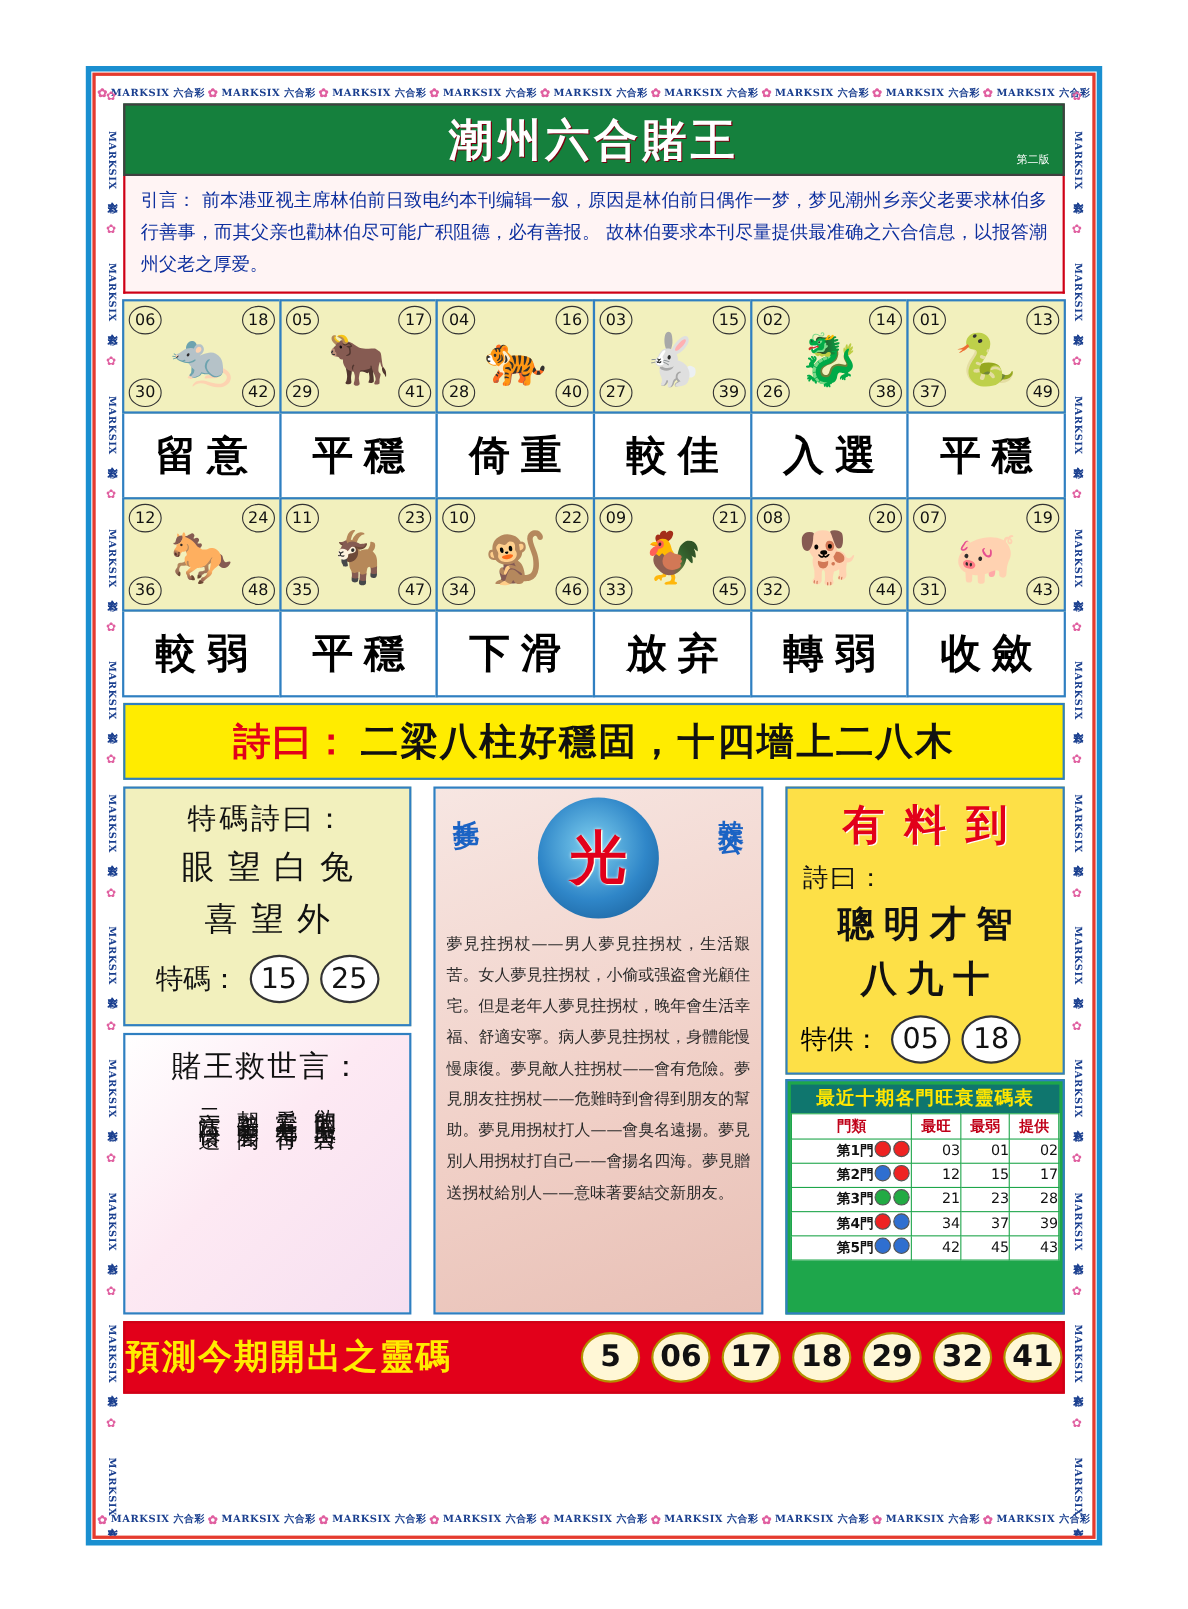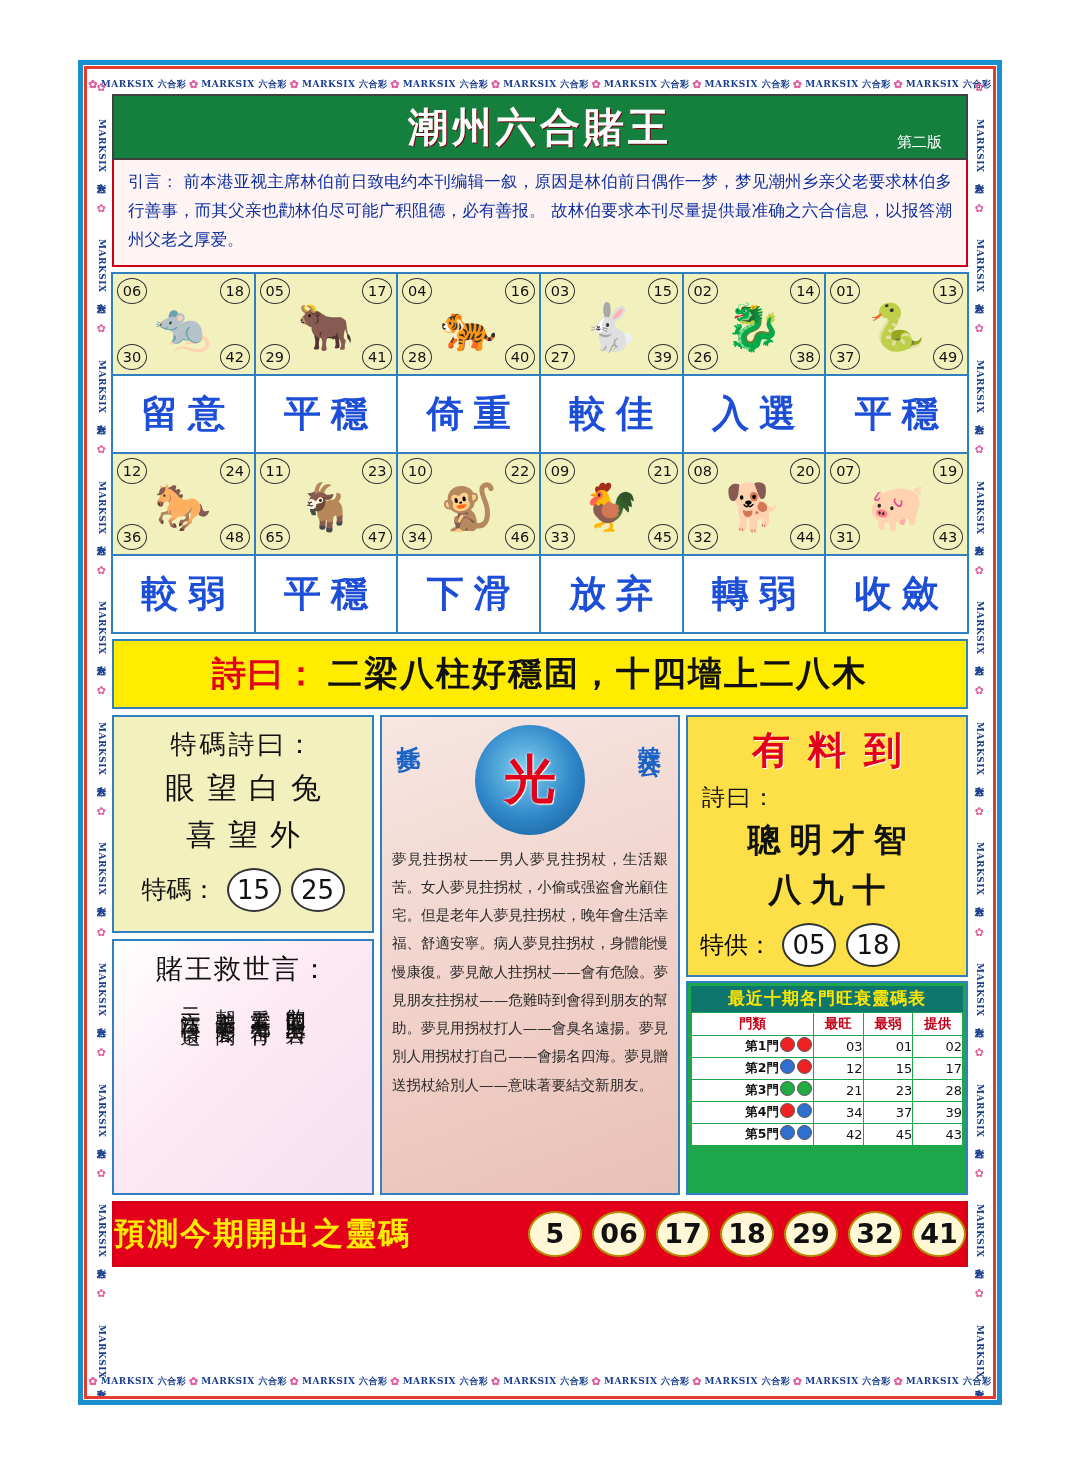--- a/index.html
+++ b/index.html
@@ -59,21 +59,21 @@
   .titlebar{
     position:relative;height:66px;background:#15803d;border:2px solid #404040;
     display:flex;align-items:center;justify-content:center;box-sizing:border-box;
   }
   .title-text{
     font-family:"DejaVu Serif","Liberation Serif",serif;
     font-size:40px;font-weight:bold;color:#ffffff;letter-spacing:4px;
     text-shadow:1px 1px 0 #7a0010;
   }
   .edition{
-    position:absolute;right:24px;bottom:6px;color:#ffffff;font-size:15px;
+    position:absolute;right:12px;bottom:6px;color:#ffffff;font-size:10px;
   }
   
   .intro{
     background:#fff4f4;border:2px solid #cf0016;border-top:none;
     padding:8px 14px 10px;box-sizing:border-box;
     color:#0d2f9e;font-size:16.5px;line-height:1.75;
     font-family:"DejaVu Sans","Liberation Sans",sans-serif;
     text-align:justify;
   }
   
@@ -99,39 +99,39 @@
     font-size:46px;line-height:1;
   }
   .wordrow{display:flex;}
   .wcell{
     flex:1;border:2px solid #2f7fc1;margin:-1px;background:#ffffff;
     height:80px;display:flex;align-items:center;justify-content:center;
     box-sizing:border-box;
   }
   .wtext{
     font-family:"DejaVu Serif","Liberation Serif",serif;
-    font-size:37px;font-weight:bold;color:#1d4ed8;letter-spacing:10px;
+    font-size:37px;font-weight:bold;color:#000000;letter-spacing:10px;
     text-indent:10px;
   }
   
   .poem-banner{
     margin-top:6px;background:#ffec00;border:2px solid #2f7fc1;
     height:70px;display:flex;align-items:center;justify-content:center;
     box-sizing:border-box;
   }
   .poem-label{
     color:#e2001a;font-size:34px;font-weight:bold;letter-spacing:2px;
     font-family:"DejaVu Serif","Liberation Serif",serif;margin-right:8px;
   }
   .poem-text{
     color:#111;font-size:34px;font-weight:bold;letter-spacing:2px;
     font-family:"DejaVu Serif","Liberation Serif",serif;
   }
   
-  .mid{display:flex;margin-top:6px;gap:6px;height:480px;}
+  .mid{display:flex;margin-top:6px;gap:20px;height:480px;}
   .mid-left{width:262px;display:flex;flex-direction:column;gap:6px;}
   .mid-center{width:300px;}
   .mid-right{flex:1;display:flex;flex-direction:column;gap:4px;}
   .box-special{
     background:#f2f0bd;border:2px solid #2f7fc1;box-sizing:border-box;
     height:218px;padding:10px 8px;text-align:center;
   }
   .bs-title{
     font-family:"DejaVu Serif","Liberation Serif",serif;
     font-size:26px;color:#111;letter-spacing:3px;margin-bottom:6px;
@@ -446,21 +446,21 @@
           <div class="zcell">
             <div class="num n-tl">12</div>
             <div class="num n-tr">24</div>
             <div class="num n-bl">36</div>
             <div class="num n-br">48</div>
             <div class="animal">🐎</div>
           </div>
           <div class="zcell">
             <div class="num n-tl">11</div>
             <div class="num n-tr">23</div>
-            <div class="num n-bl">65</div>
+            <div class="num n-bl">35</div>
             <div class="num n-br">47</div>
             <div class="animal">🐐</div>
           </div>
           <div class="zcell">
             <div class="num n-tl">10</div>
             <div class="num n-tr">22</div>
             <div class="num n-bl">34</div>
             <div class="num n-br">46</div>
             <div class="animal">🐒</div>
           </div>

